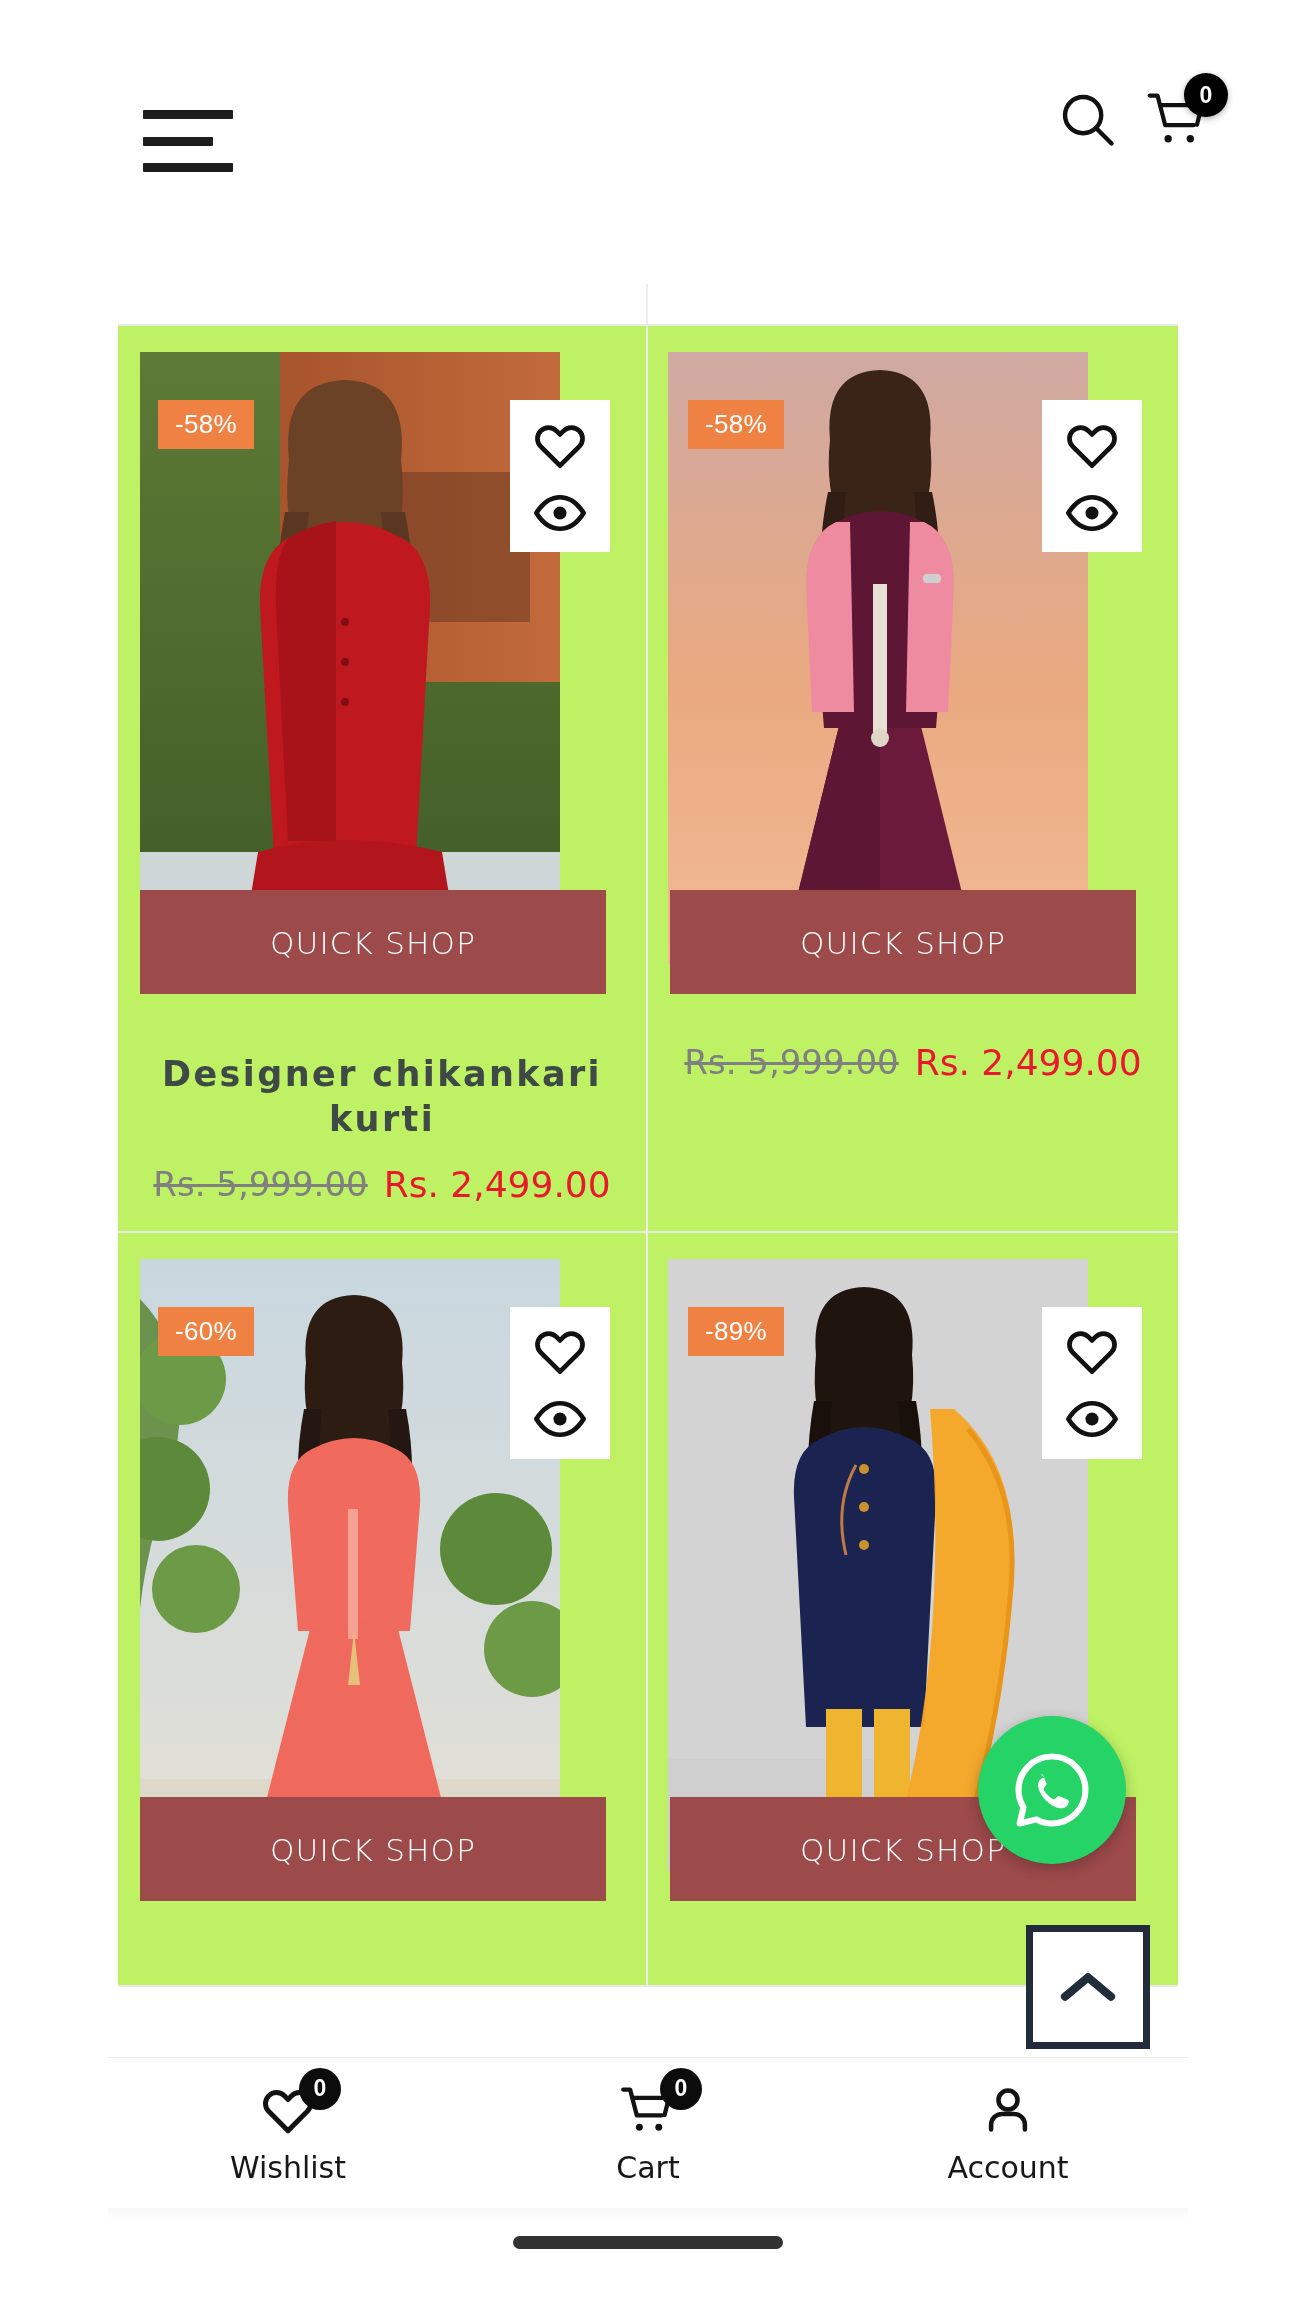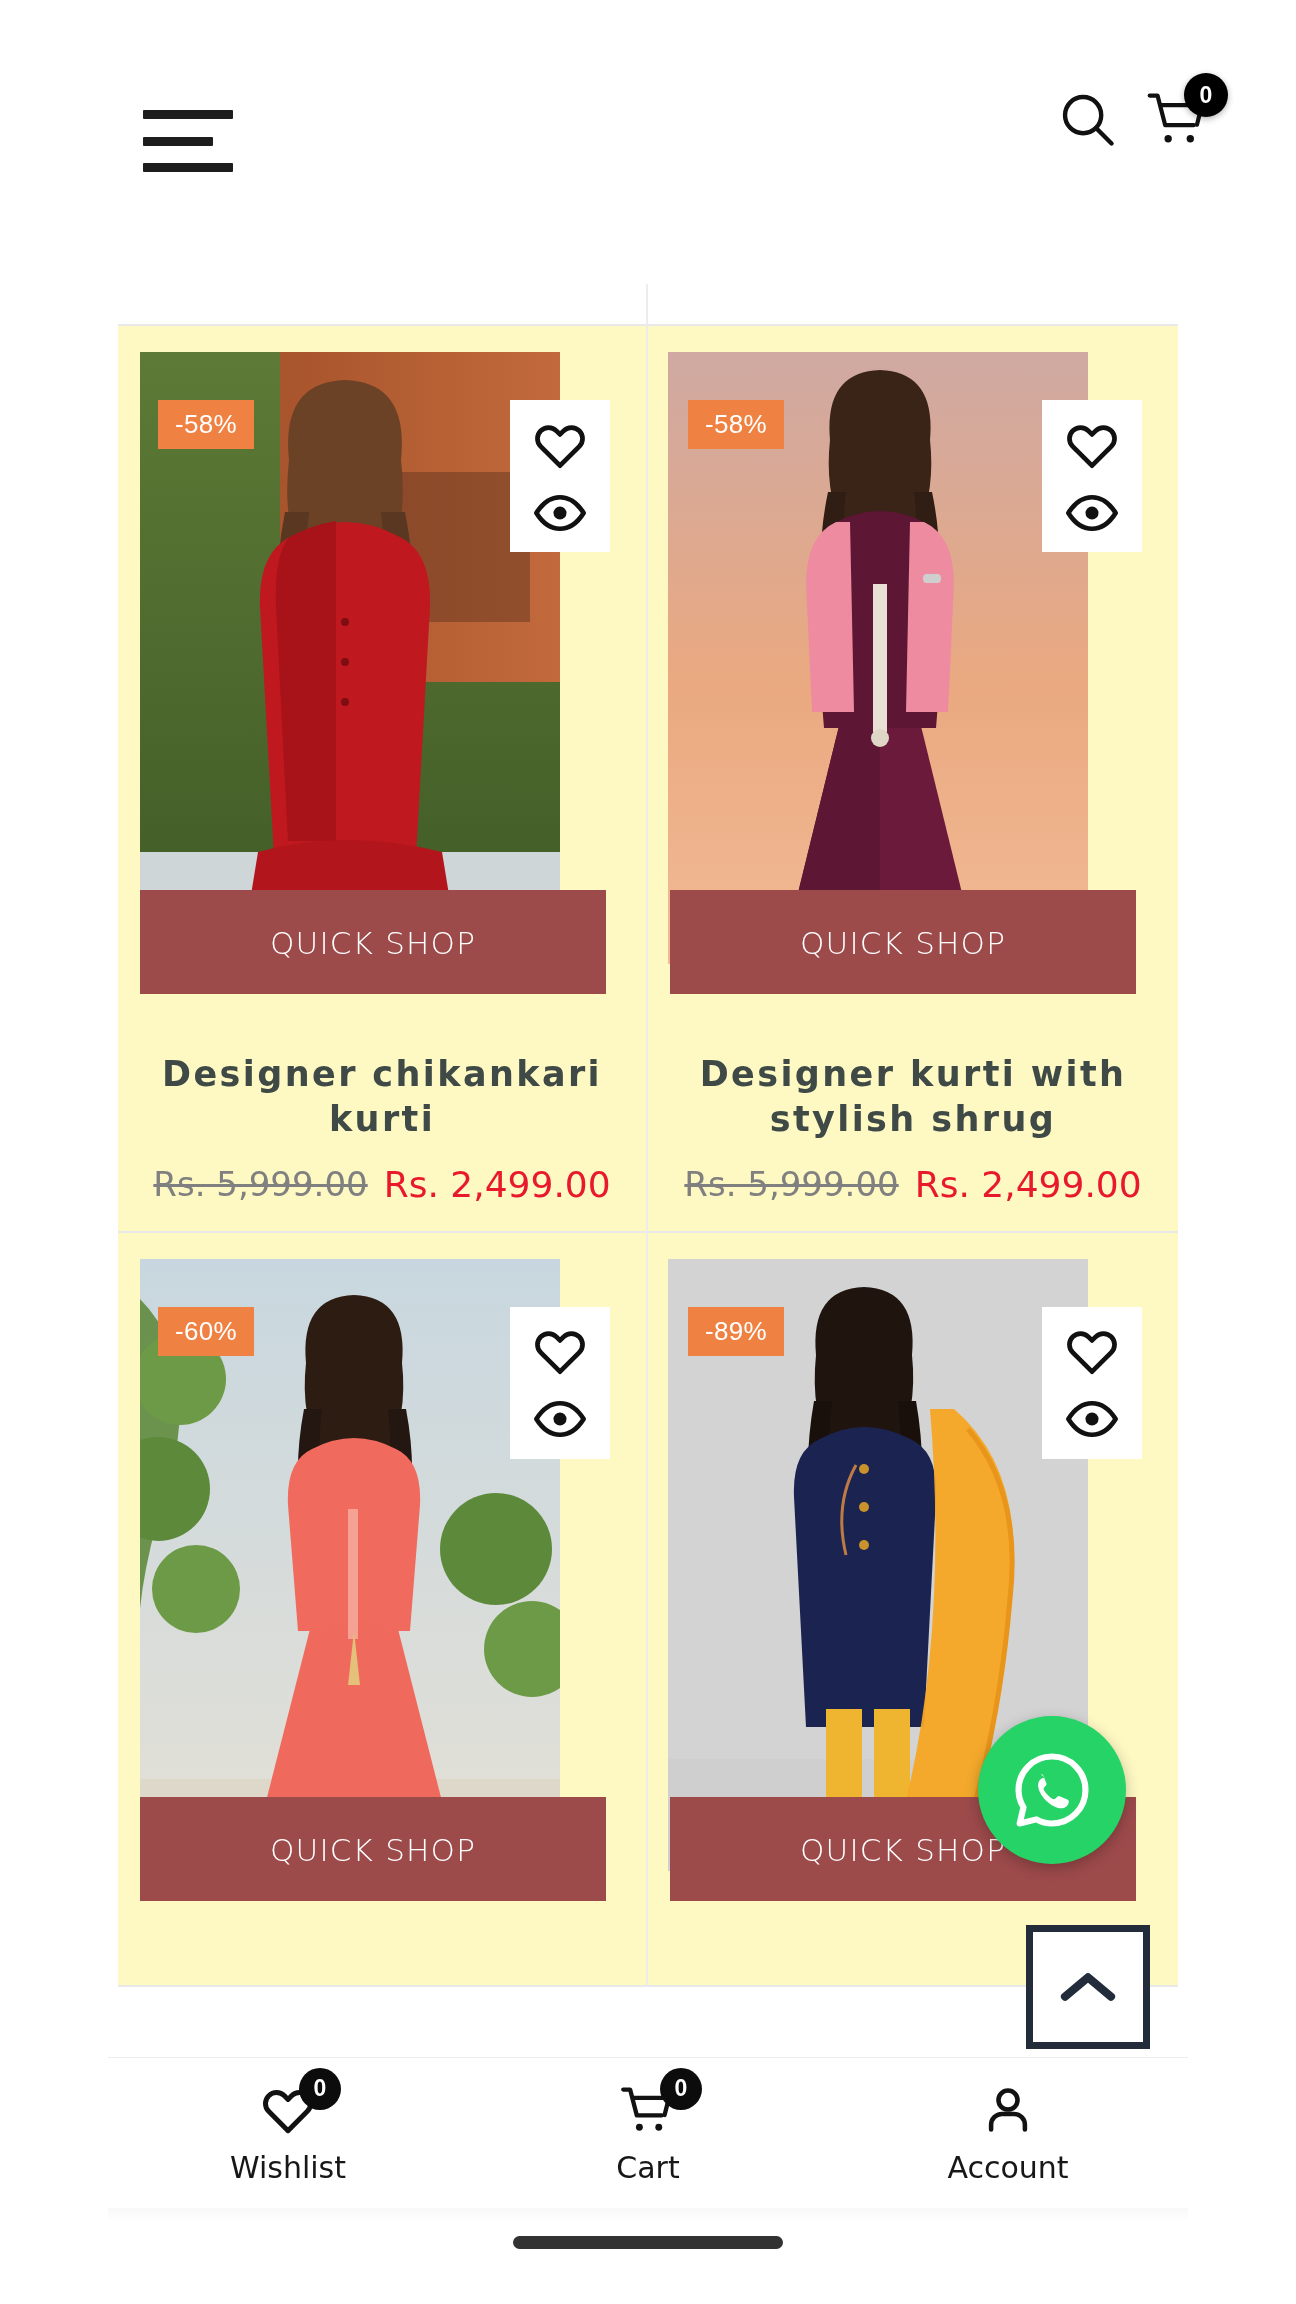--- a/index.html
+++ b/index.html
@@ -71,21 +71,21 @@
     border-bottom:2px solid #e9e9e9;
     display:grid; grid-template-columns:1fr 1fr;
   }
   .prow-partial > div { border-right:2px solid #ececec; }
   .prow-partial > div:last-child { border-right:none; }
 
   .card {
     position:relative;
     border-right:2px solid #ececec;
     border-bottom:2px solid #e9e9e9;
-    background:#fef9c3;
+    background:#bef264;
     padding-bottom:4px;
   }
   .card:nth-child(odd of .card) {}
   .card.right { border-right:none; }
 
   .card-img {
     position:relative;
     height:642px;
     margin:26px 0 0 0;
     overflow:hidden;
@@ -304,21 +304,20 @@
           <div class="act">
             <svg width="54" height="40" viewBox="0 0 24 16" fill="none" stroke="#111" stroke-width="2.1">
               <path d="M1.5 8 C5 2.4 8.6 1 12 1 s7 1.4 10.5 7 C19 13.6 15.4 15 12 15 S5 13.6 1.5 8Z" stroke-linejoin="round"></path>
               <circle cx="12" cy="8" r="2.9" fill="#111" stroke="none"></circle>
             </svg>
           </div>
         </div>
         <div class="quick-shop">QUICK SHOP</div>
       </div>
       <div class="card-body">
-        <div class="p-title">Designer kurti with stylish shrug</div>
         <div class="p-prices">
           <span class="p-old">Rs. 5,999.00</span>
           <span class="p-new">Rs. 2,499.00</span>
         </div>
       </div>
     </div>
 
     <div class="card">
       <div class="card-img">
         <svg class="photo" viewBox="0 0 420 612" preserveAspectRatio="none">

